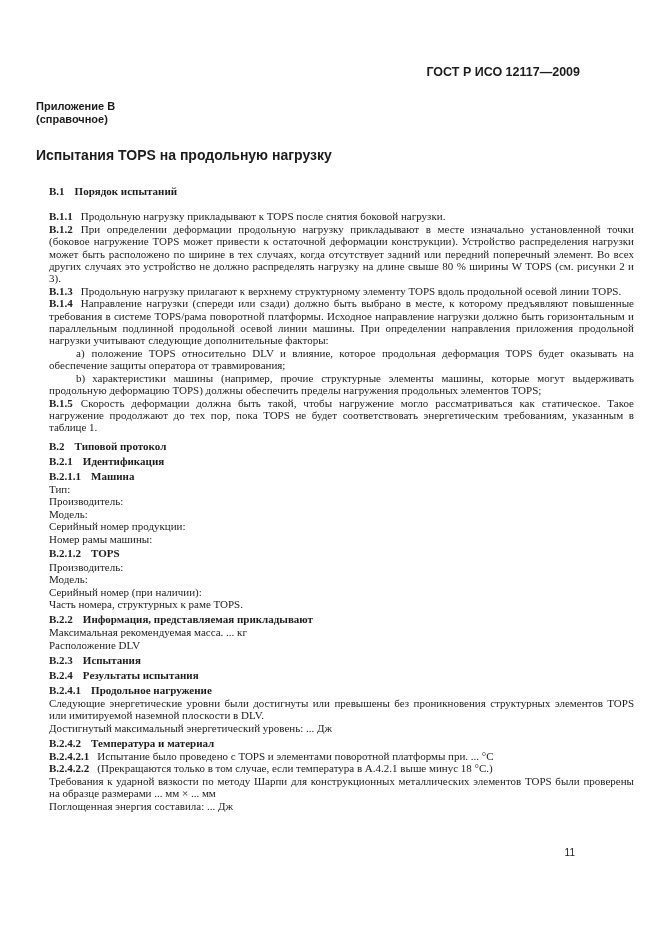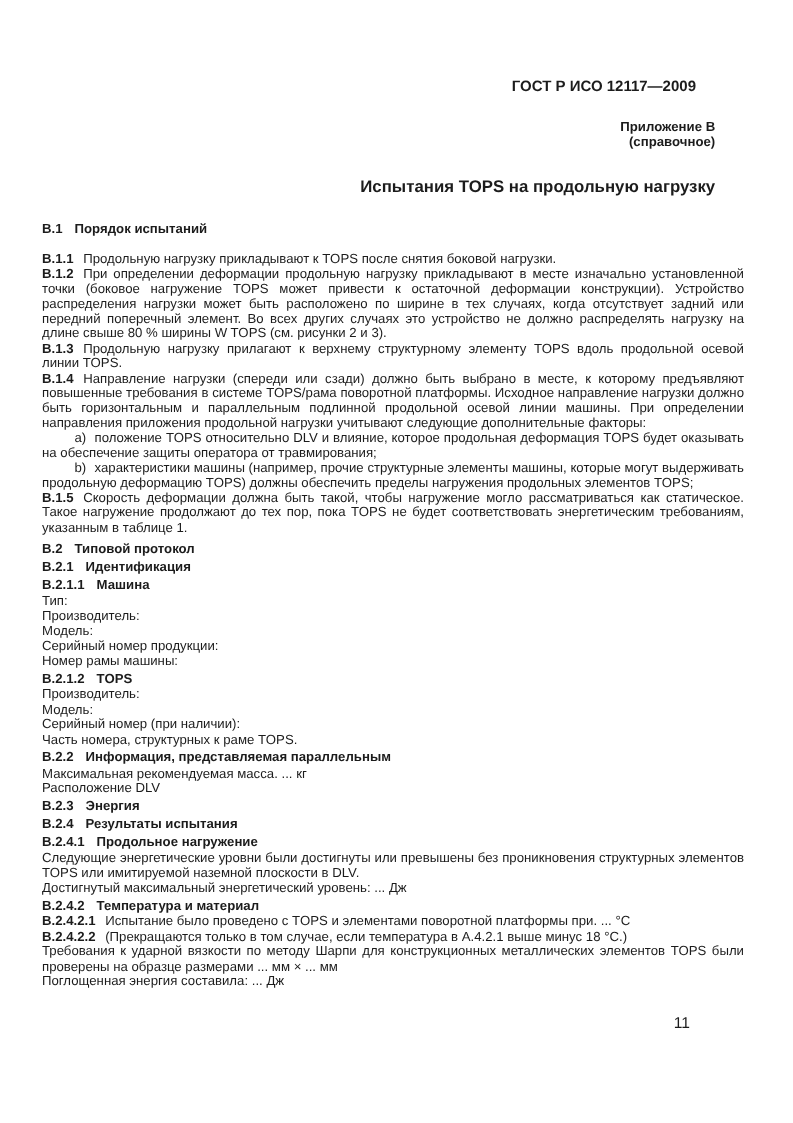--- a/index.html
+++ b/index.html
@@ -17,53 +17,54 @@
     padding-top:66px;
     padding-right:81px;
     text-align:right;
     font-weight:bold;
     font-size:12.5px;
     line-height:13px;
   }
   .head-center{
     margin-left:36px;
     width:560px;
-    text-align:right;
+    text-align:left;
   }
   .appendix{
     margin-top:21px;
     font-weight:bold;
     font-size:11px;
     line-height:13px;
   }
   .doc-title{
     margin-top:22px;
     font-weight:bold;
     font-size:14px;
     line-height:15px;
   }
   .body-col{
-    margin-left:35px;
+    margin-left:49px;
     width:585px;
+    font-family:Liberation Serif, serif;
   }
   .blk{margin:0;}
   .clause,.para,.item{text-align:justify;}
   .h{font-weight:bold;}
   .hmajor{margin-top:22px;margin-bottom:13px;}
   .hsub{margin-top:2.5px;margin-bottom:1px;}
   .gap-top{margin-top:6px;}
   .clause .num{font-weight:bold;margin-right:8px;}
   .h .num{margin-right:10px;}
   .item{text-indent:27px;}
   .item .num{margin-right:7px;}
   .page-number{
     position:absolute;
     top:846px;
     right:86px;
-    font-size:13px;
+    font-size:10px;
     line-height:13px;
   }
 </style>
 </head>
 <body>
 
 <div class="page">
 
   <div class="doc-header">ГОСТ Р ИСО 12117—2009</div>
 
@@ -99,26 +100,26 @@
     <div class="blk line">Серийный номер продукции:</div>
     <div class="blk line">Номер рамы машины:</div>
 
     <div class="blk h hsub"><span class="num">В.2.1.2</span><span>TOPS</span></div>
 
     <div class="blk line">Производитель:</div>
     <div class="blk line">Модель:</div>
     <div class="blk line">Серийный номер (при наличии):</div>
     <div class="blk line">Часть номера, структурных к раме TOPS.</div>
 
-    <div class="blk h hsub"><span class="num">В.2.2</span><span>Информация, представляемая параллельным</span></div>
+    <div class="blk h hsub"><span class="num">В.2.2</span><span>Информация, представляемая прикладывают</span></div>
 
     <div class="blk line">Максимальная рекомендуемая масса. ... кг</div>
     <div class="blk line">Расположение DLV</div>
 
-    <div class="blk h hsub"><span class="num">В.2.3</span><span>Энергия</span></div>
+    <div class="blk h hsub"><span class="num">В.2.3</span><span>Испытания</span></div>
 
 
     <div class="blk h hsub"><span class="num">В.2.4</span><span>Результаты испытания</span></div>
     <div class="blk h hsub"><span class="num">В.2.4.1</span><span>Продольное нагружение</span></div>
 
     <div class="blk para">Следующие энергетические уровни были достигнуты или превышены без проникновения структурных элементов TOPS или имитируемой наземной плоскости в DLV.</div>
     <div class="blk line">Достигнутый максимальный энергетический уровень: ... Дж</div>
 
     <div class="blk h hsub"><span class="num">В.2.4.2</span><span>Температура и материал</span></div>
 

